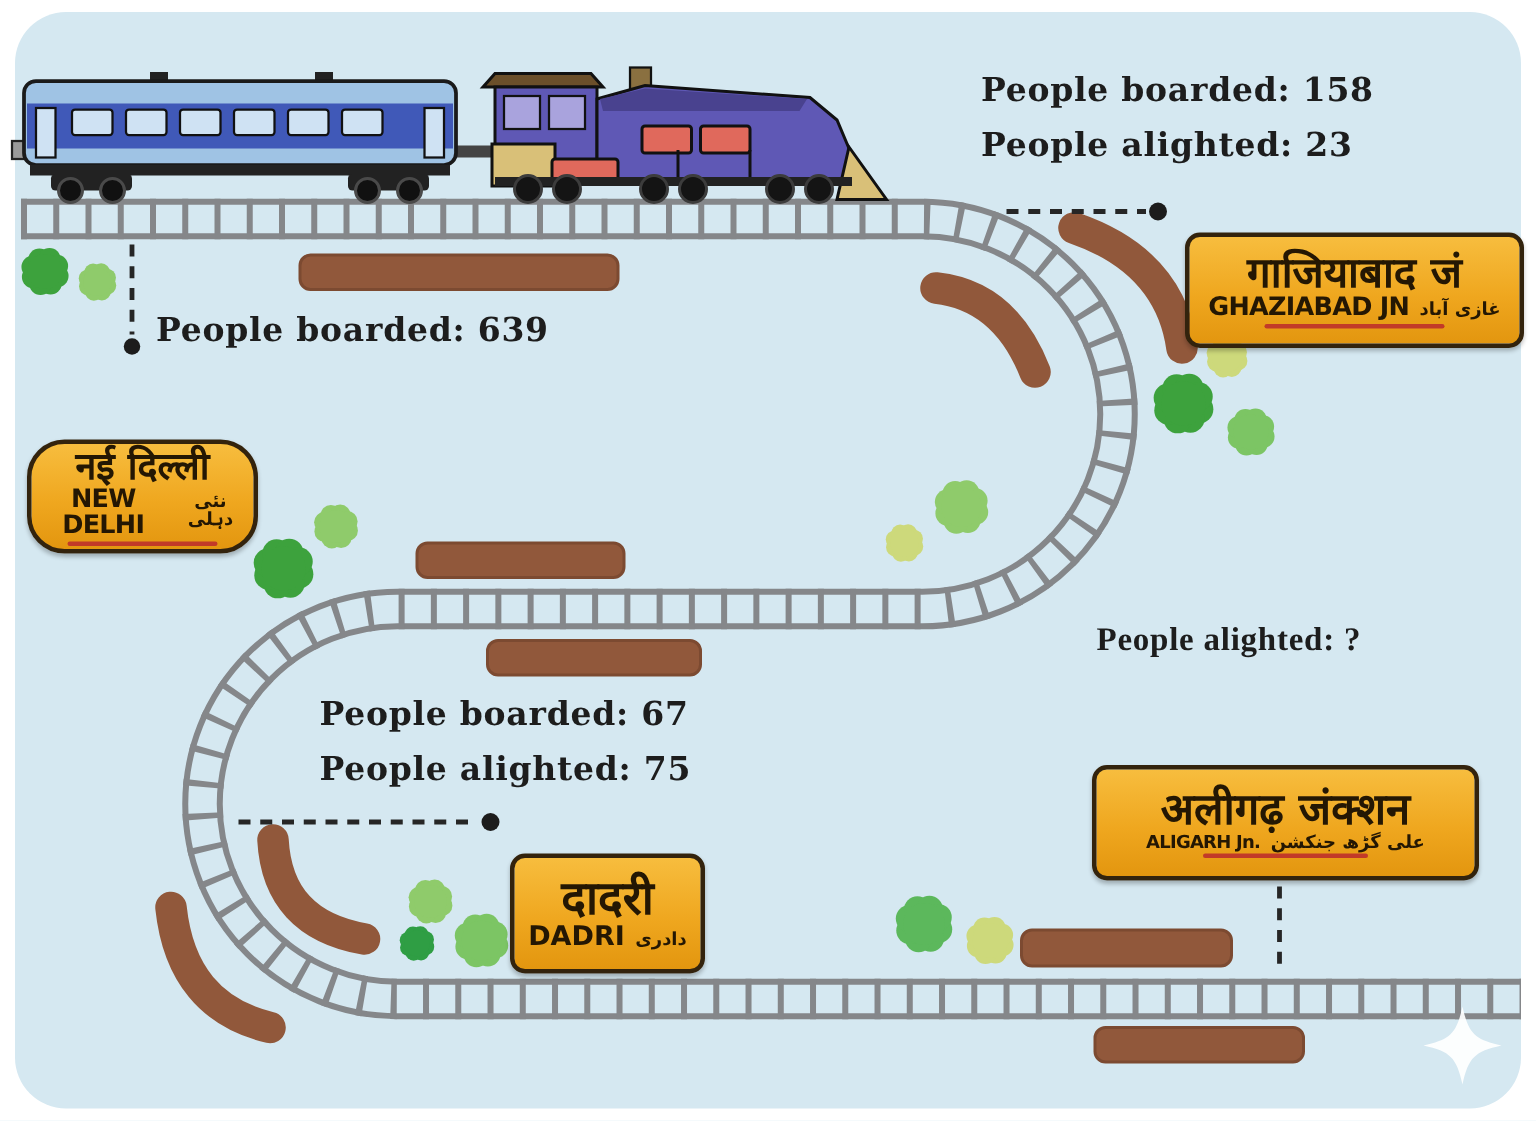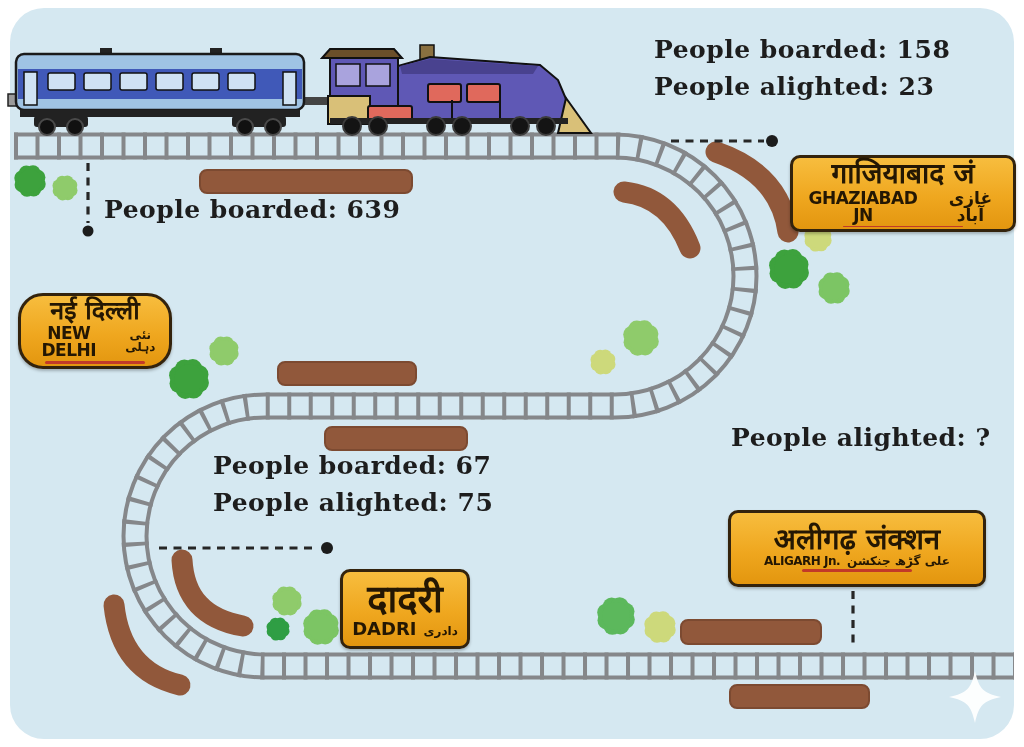--- a/index.html
+++ b/index.html
@@ -3,57 +3,57 @@
 <meta charset="utf-8">
 <style>
   html,body{margin:0;padding:0;background:#ffffff;}
   body{width:1024px;height:747px;position:relative;overflow:hidden;
        font-family:"DejaVu Sans",sans-serif;}
   .panel{position:absolute;left:10px;top:8px;width:1004px;height:731px;
          background:#d5e8f1;border-radius:34px;}
   #scene{position:absolute;left:0;top:0;z-index:1;}
   .stat-label{position:absolute;z-index:3;white-space:nowrap;
       font-family:"DejaVu Serif","Liberation Serif",serif;font-weight:bold;
-      font-size:25px;color:#1d1d1d;letter-spacing:.5px;}
+      font-size:22px;color:#1d1d1d;letter-spacing:.5px;margin-top:12px;}
   .sign{position:absolute;z-index:3;box-sizing:border-box;
       background:linear-gradient(180deg,#f7bd3e 0%,#efa71f 55%,#e3960f 100%);
       border:3px solid #33230d;border-radius:10px;
       box-shadow:0 2px 3px rgba(0,0,0,.25);
       display:flex;flex-direction:column;justify-content:center;align-items:center;
       padding:2px 6px;color:#241703;text-align:center;line-height:1.02;margin-top:48px;}
   .sign .hi{font-weight:bold;}
   .sign .en-row{font-weight:bold;display:flex;align-items:baseline;gap:7px;
       margin-top:1px;}
   .sign .ur{font-weight:bold;}
   .sign .red-line{height:3px;background:#c23a28;border-radius:2px;margin-top:2px;}
   #sign-new-delhi{left:18px;top:245px;width:154px;height:76px;border-radius:25px;}
   #sign-new-delhi .hi{font-size:25px;}
   #sign-new-delhi .en{font-size:17px;letter-spacing:-0.5px;}
   #sign-new-delhi .ur{font-size:12px;}
   #sign-new-delhi .red-line{width:100px;}
   #sign-ghaziabad{left:790px;top:107px;width:226px;height:77px;}
   #sign-ghaziabad .hi{font-size:28px;}
   #sign-ghaziabad .en{font-size:17px;letter-spacing:-0.5px;}
-  #sign-ghaziabad .ur{font-size:17px;}
+  #sign-ghaziabad .ur{font-size:12px;}
   #sign-ghaziabad .red-line{width:120px;}
   #sign-dadri{left:340px;top:521px;width:130px;height:80px;}
-  #sign-dadri .hi{font-size:38px;}
+  #sign-dadri .hi{font-size:31px;}
   #sign-dadri .en{font-size:18px;}
   #sign-dadri .ur{font-size:12px;}
   #sign-aligarh{left:728px;top:462px;width:258px;height:77px;}
   #sign-aligarh .hi{font-size:29px;}
   #sign-aligarh .en{font-size:12px;letter-spacing:-0.5px;}
   #sign-aligarh .ur{font-size:12px;}
   #sign-aligarh .red-line{width:110px;}
   #label-nd{left:104px;top:195px;}
   #label-gz1{left:654px;top:35px;}
   #label-gz2{left:654px;top:72px;}
   #label-dd1{left:213px;top:451px;}
   #label-dd2{left:213px;top:488px;}
-  #label-al{left:731px;top:423px;}
+  #label-al{left:731px;top:401px;font-family:Liberation Serif, serif;}
 </style>
 </head>
 <body>
 
 <div class="panel"></div>
 
 <svg id="scene" width="1024" height="747" viewBox="0 0 1024 747">
 
   <g>
     <path d="M 14 146 L 615 146 A 130 130 0 0 1 615 406 L 265 406 A 130 130 0 0 0 265 666 L 1014 666" fill="none" stroke="#85878a" stroke-width="27"></path>

